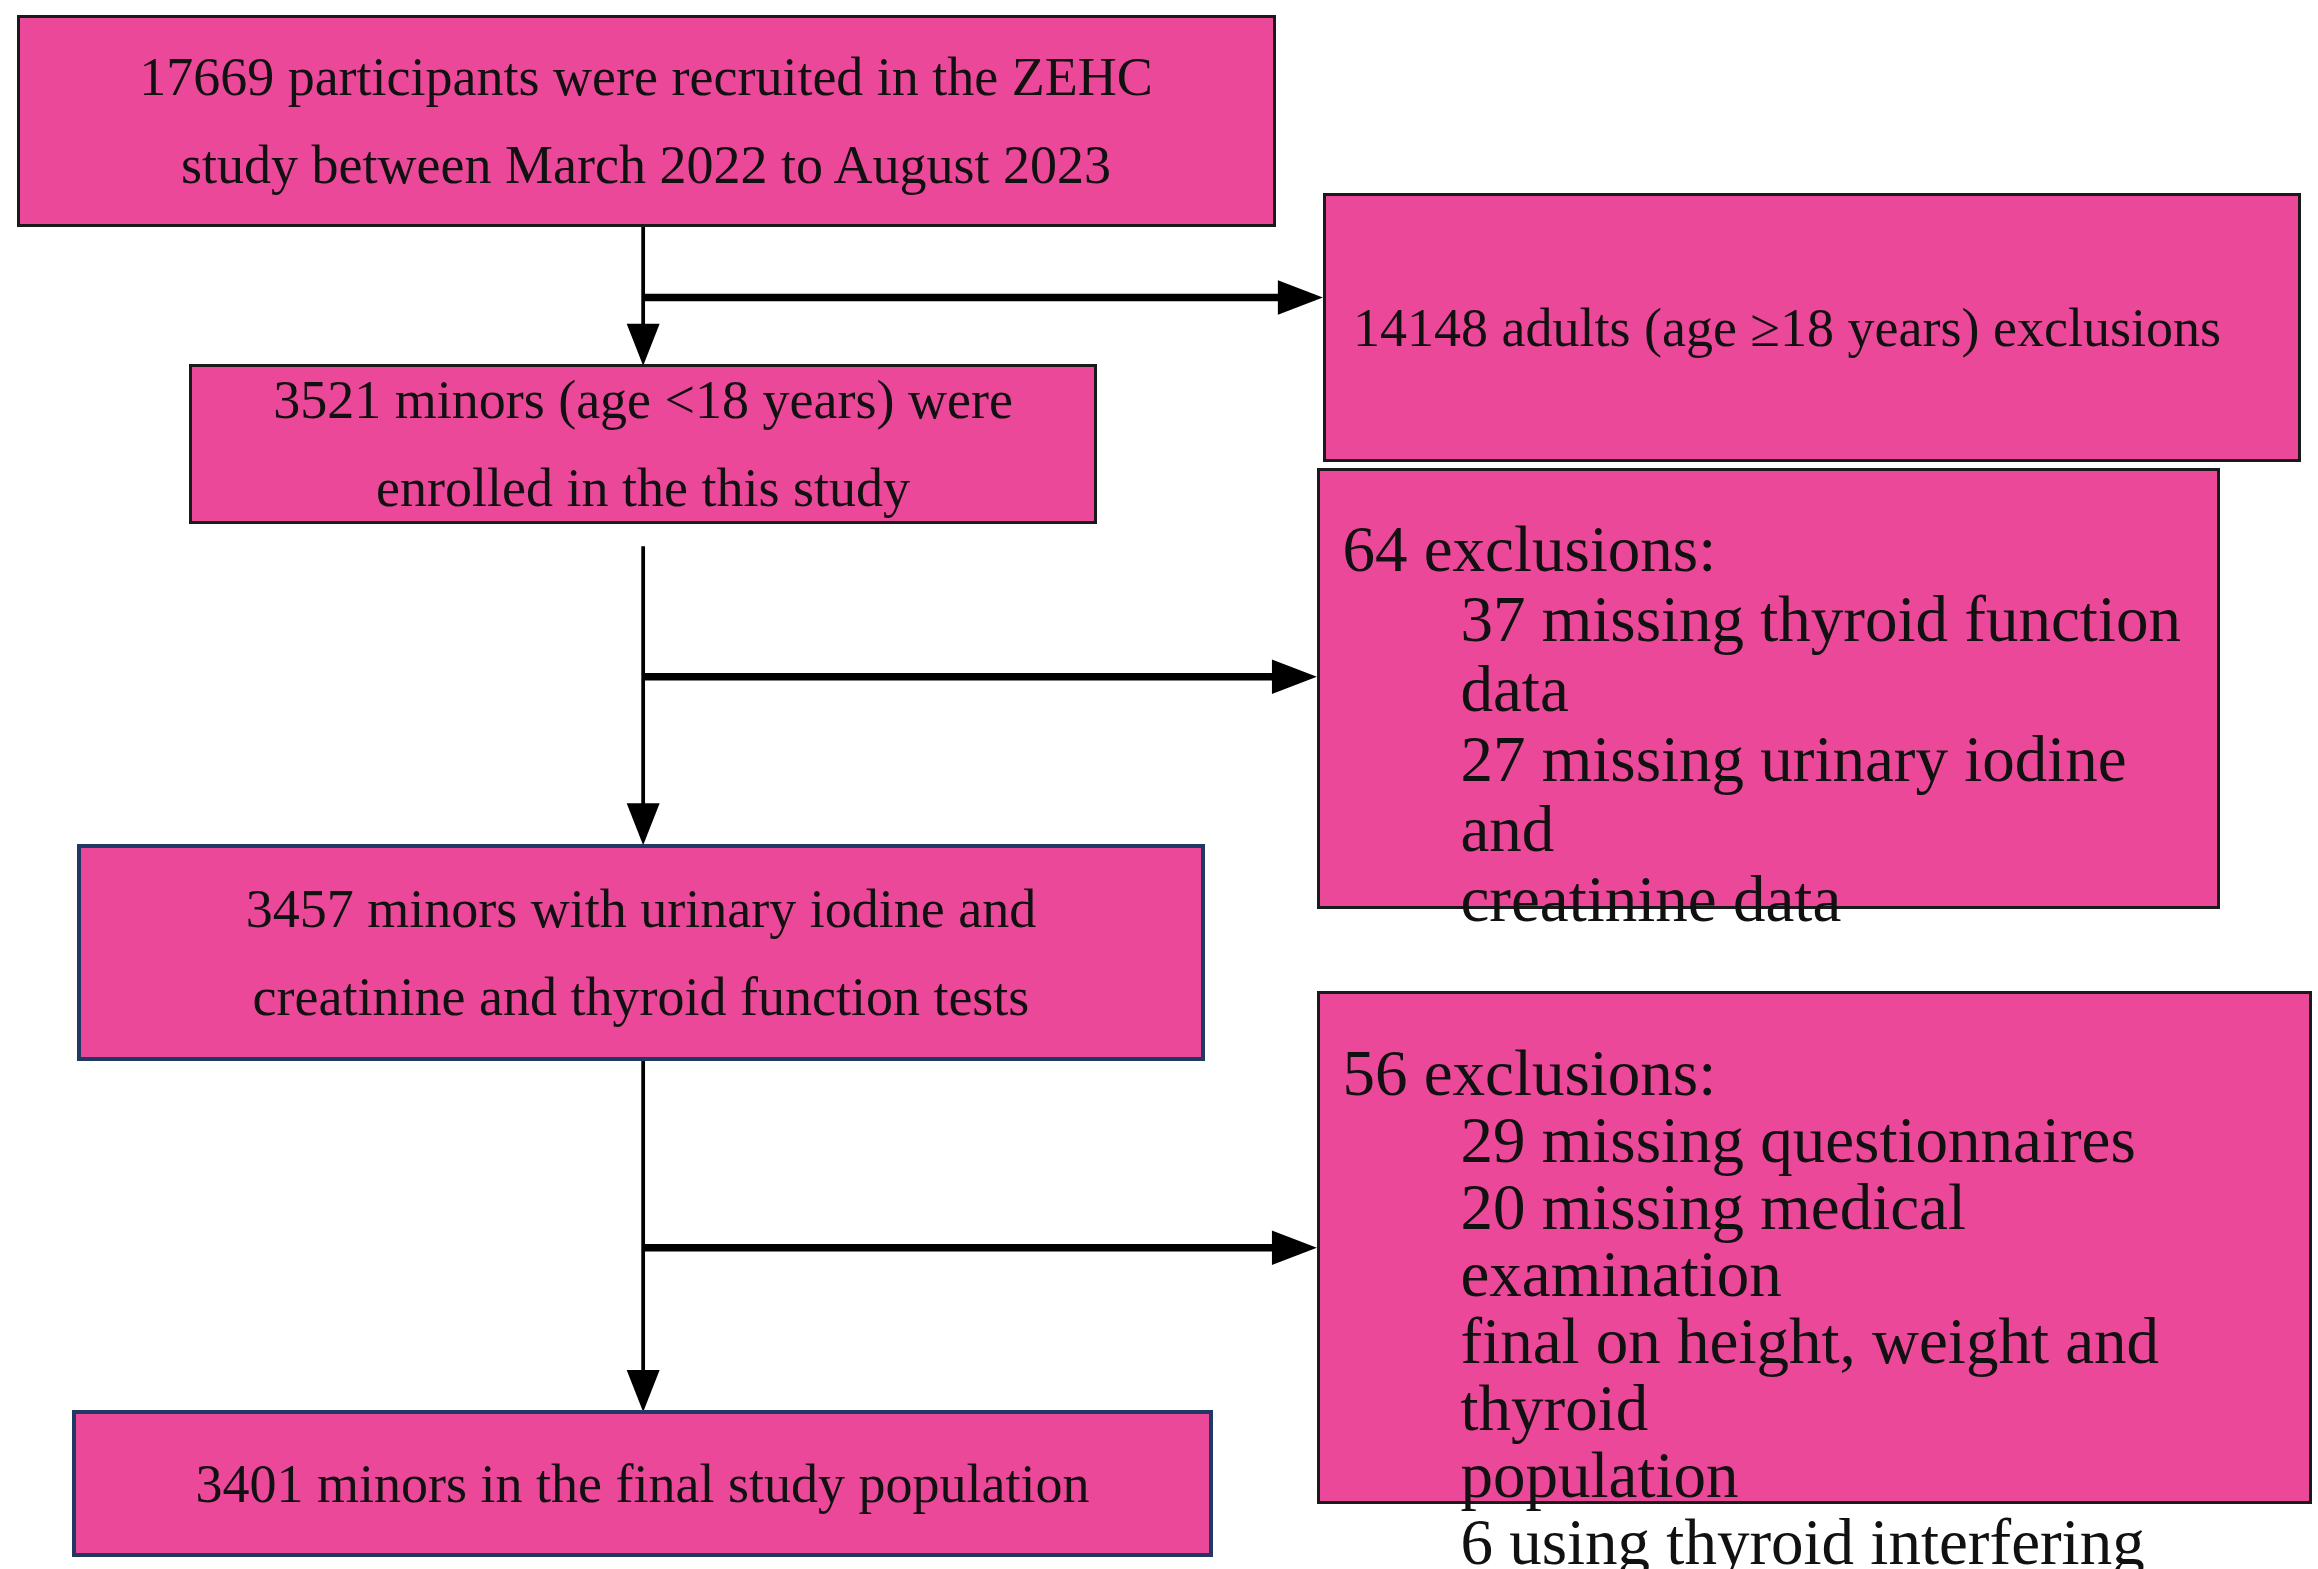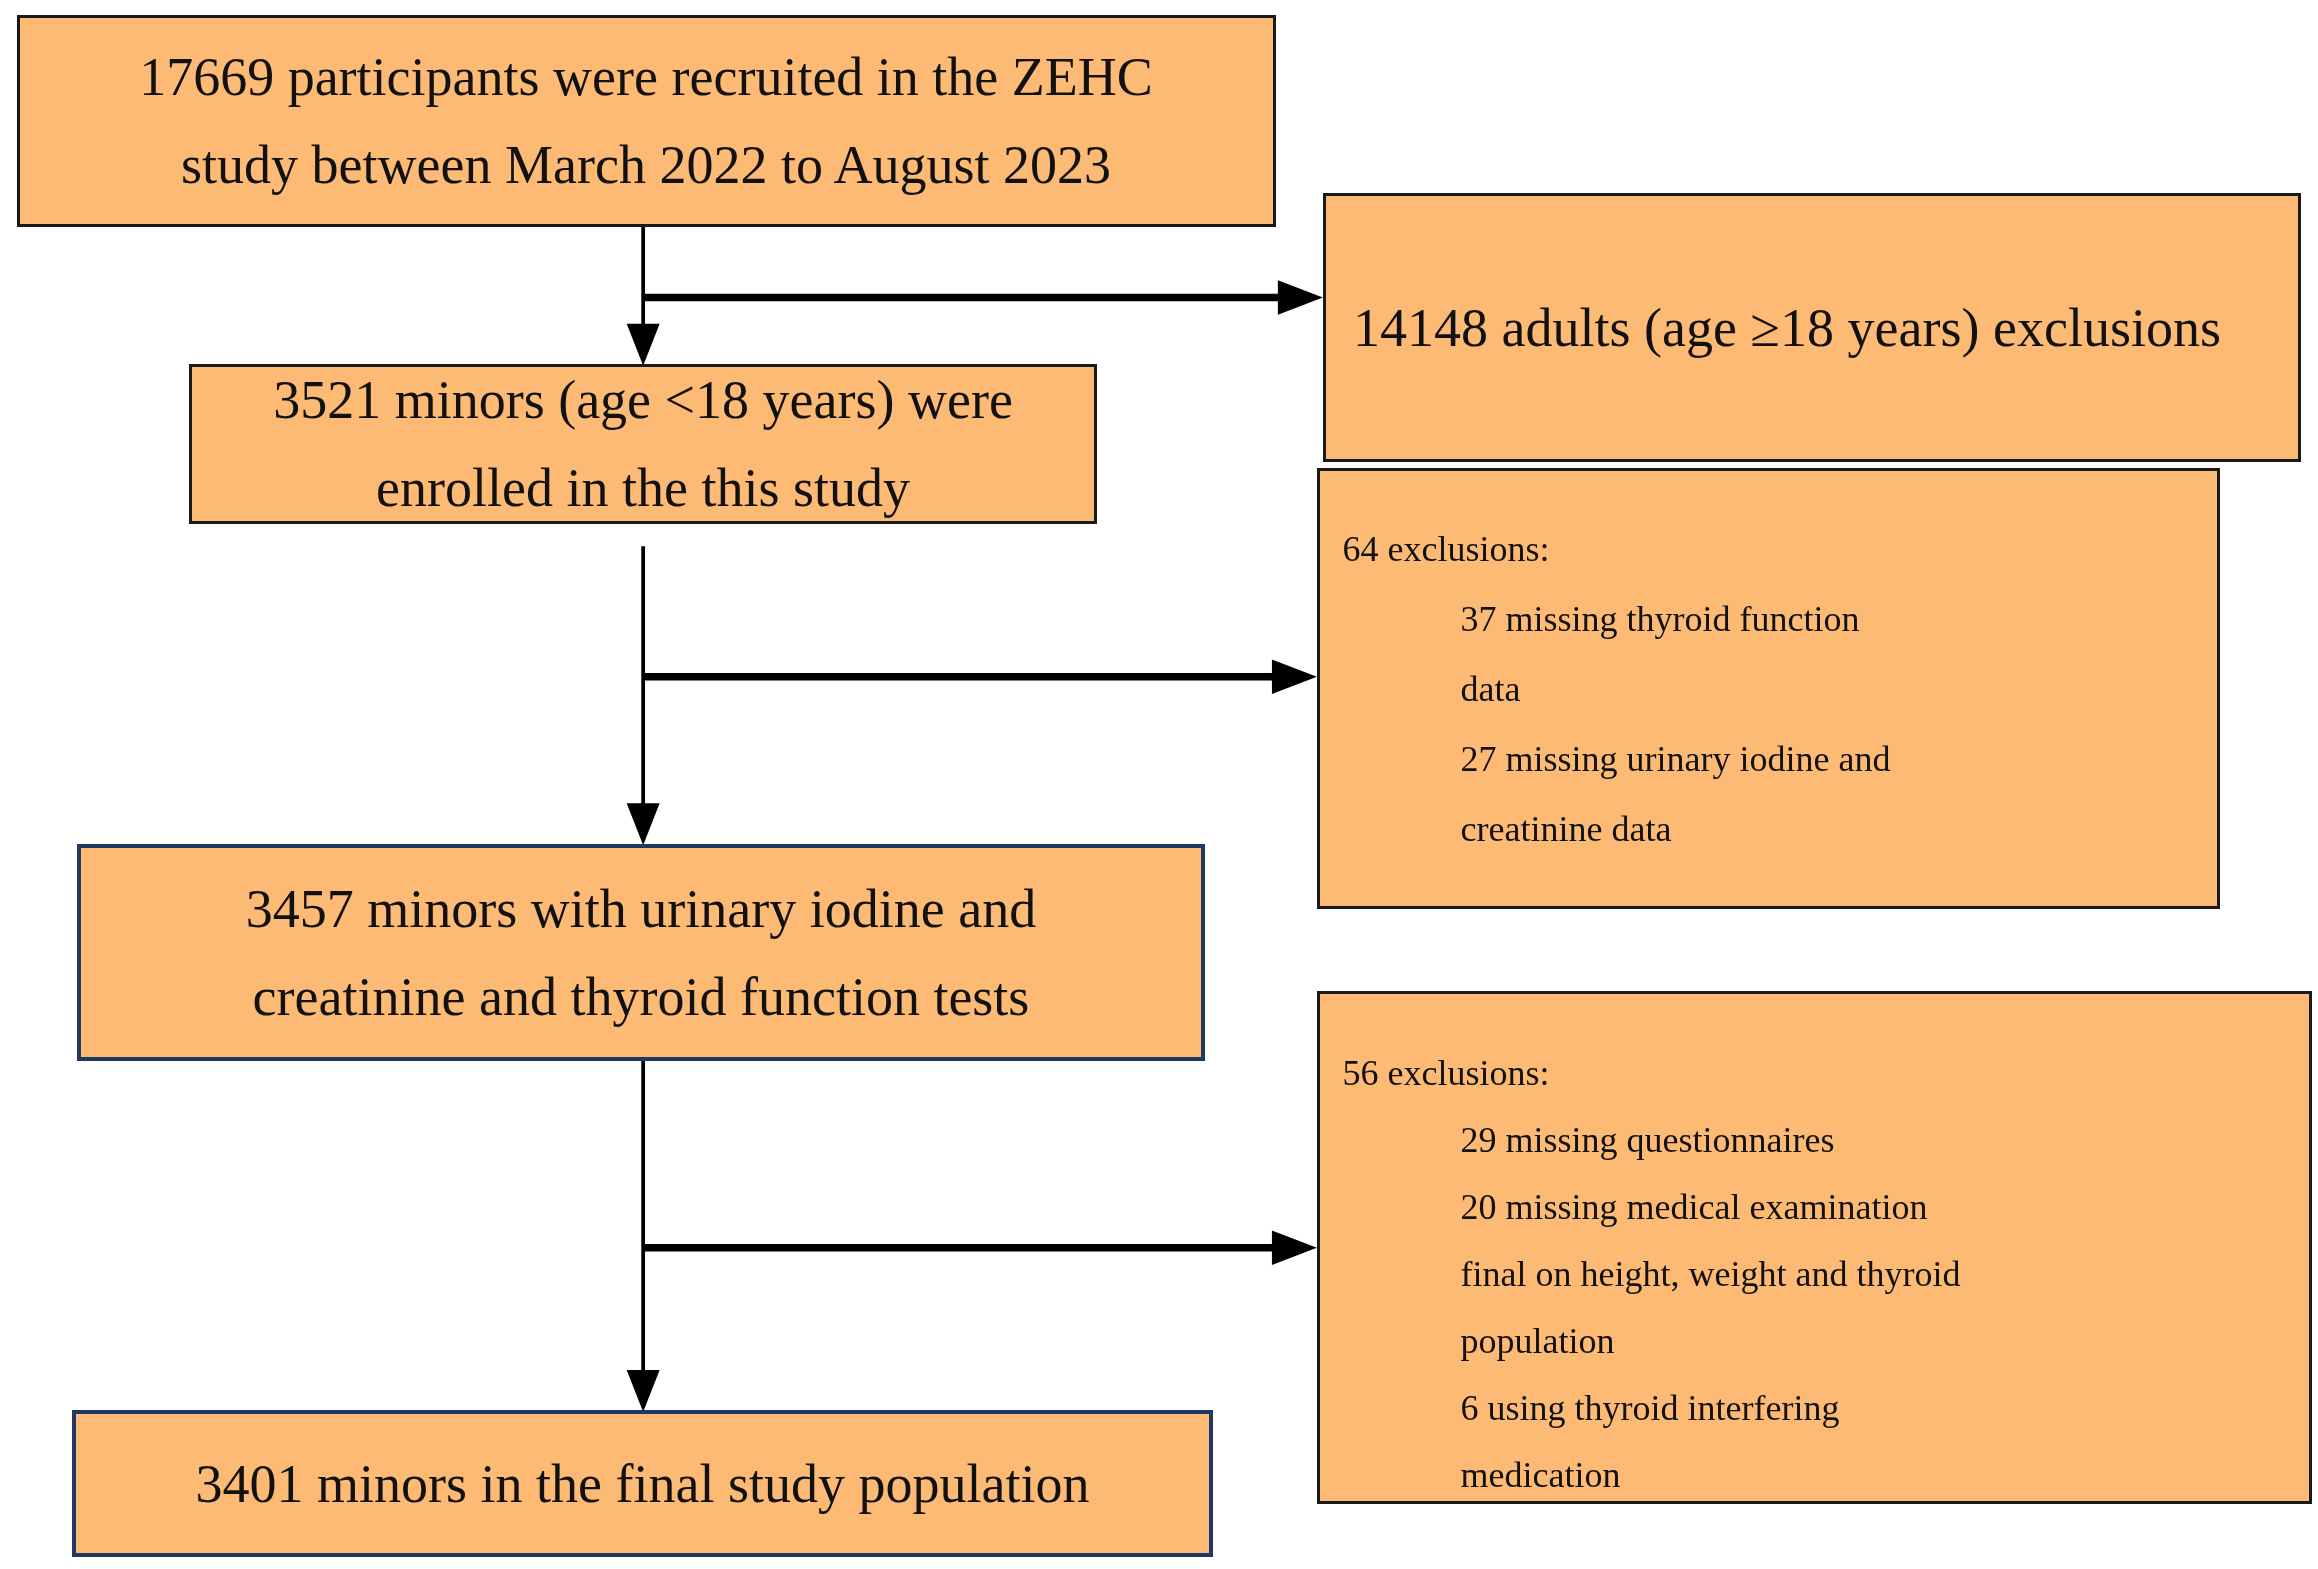--- a/index.html
+++ b/index.html
@@ -13,41 +13,41 @@
     overflow:hidden;
   }
   #connectors{
     position:absolute;
     left:0;top:0;
     width:2319px;height:1570px;
   }
   .box{
     position:absolute;
     box-sizing:border-box;
-    background:#fdba74;
+    background:#ec4899;
   }
   .black-border{border:3.7px solid #1a1a1a;}
   .navy-border{border:4.5px solid #203864;}
   .center-box{
     display:flex;
     flex-direction:column;
     justify-content:center;
     align-items:center;
     text-align:center;
     font-size:54px;
     line-height:88px;
   }
   .side-center{
     display:flex;
     align-items:center;
     font-size:54px;
     padding-left:27px;
   }
   .excl-box{
-    font-size:36px;
+    font-size:65px;
     padding-left:22.5px;
     padding-right:23px;
   }
   .excl-box .hdr{display:block;}
   .excl-box .item-line{display:block;margin-left:118px;}
   #box-exclusions-64{line-height:70px;padding-top:43px;}
   #box-exclusions-56{line-height:67px;padding-top:46px;}
   .txt-line{display:block;}
 </style>
 </head>

